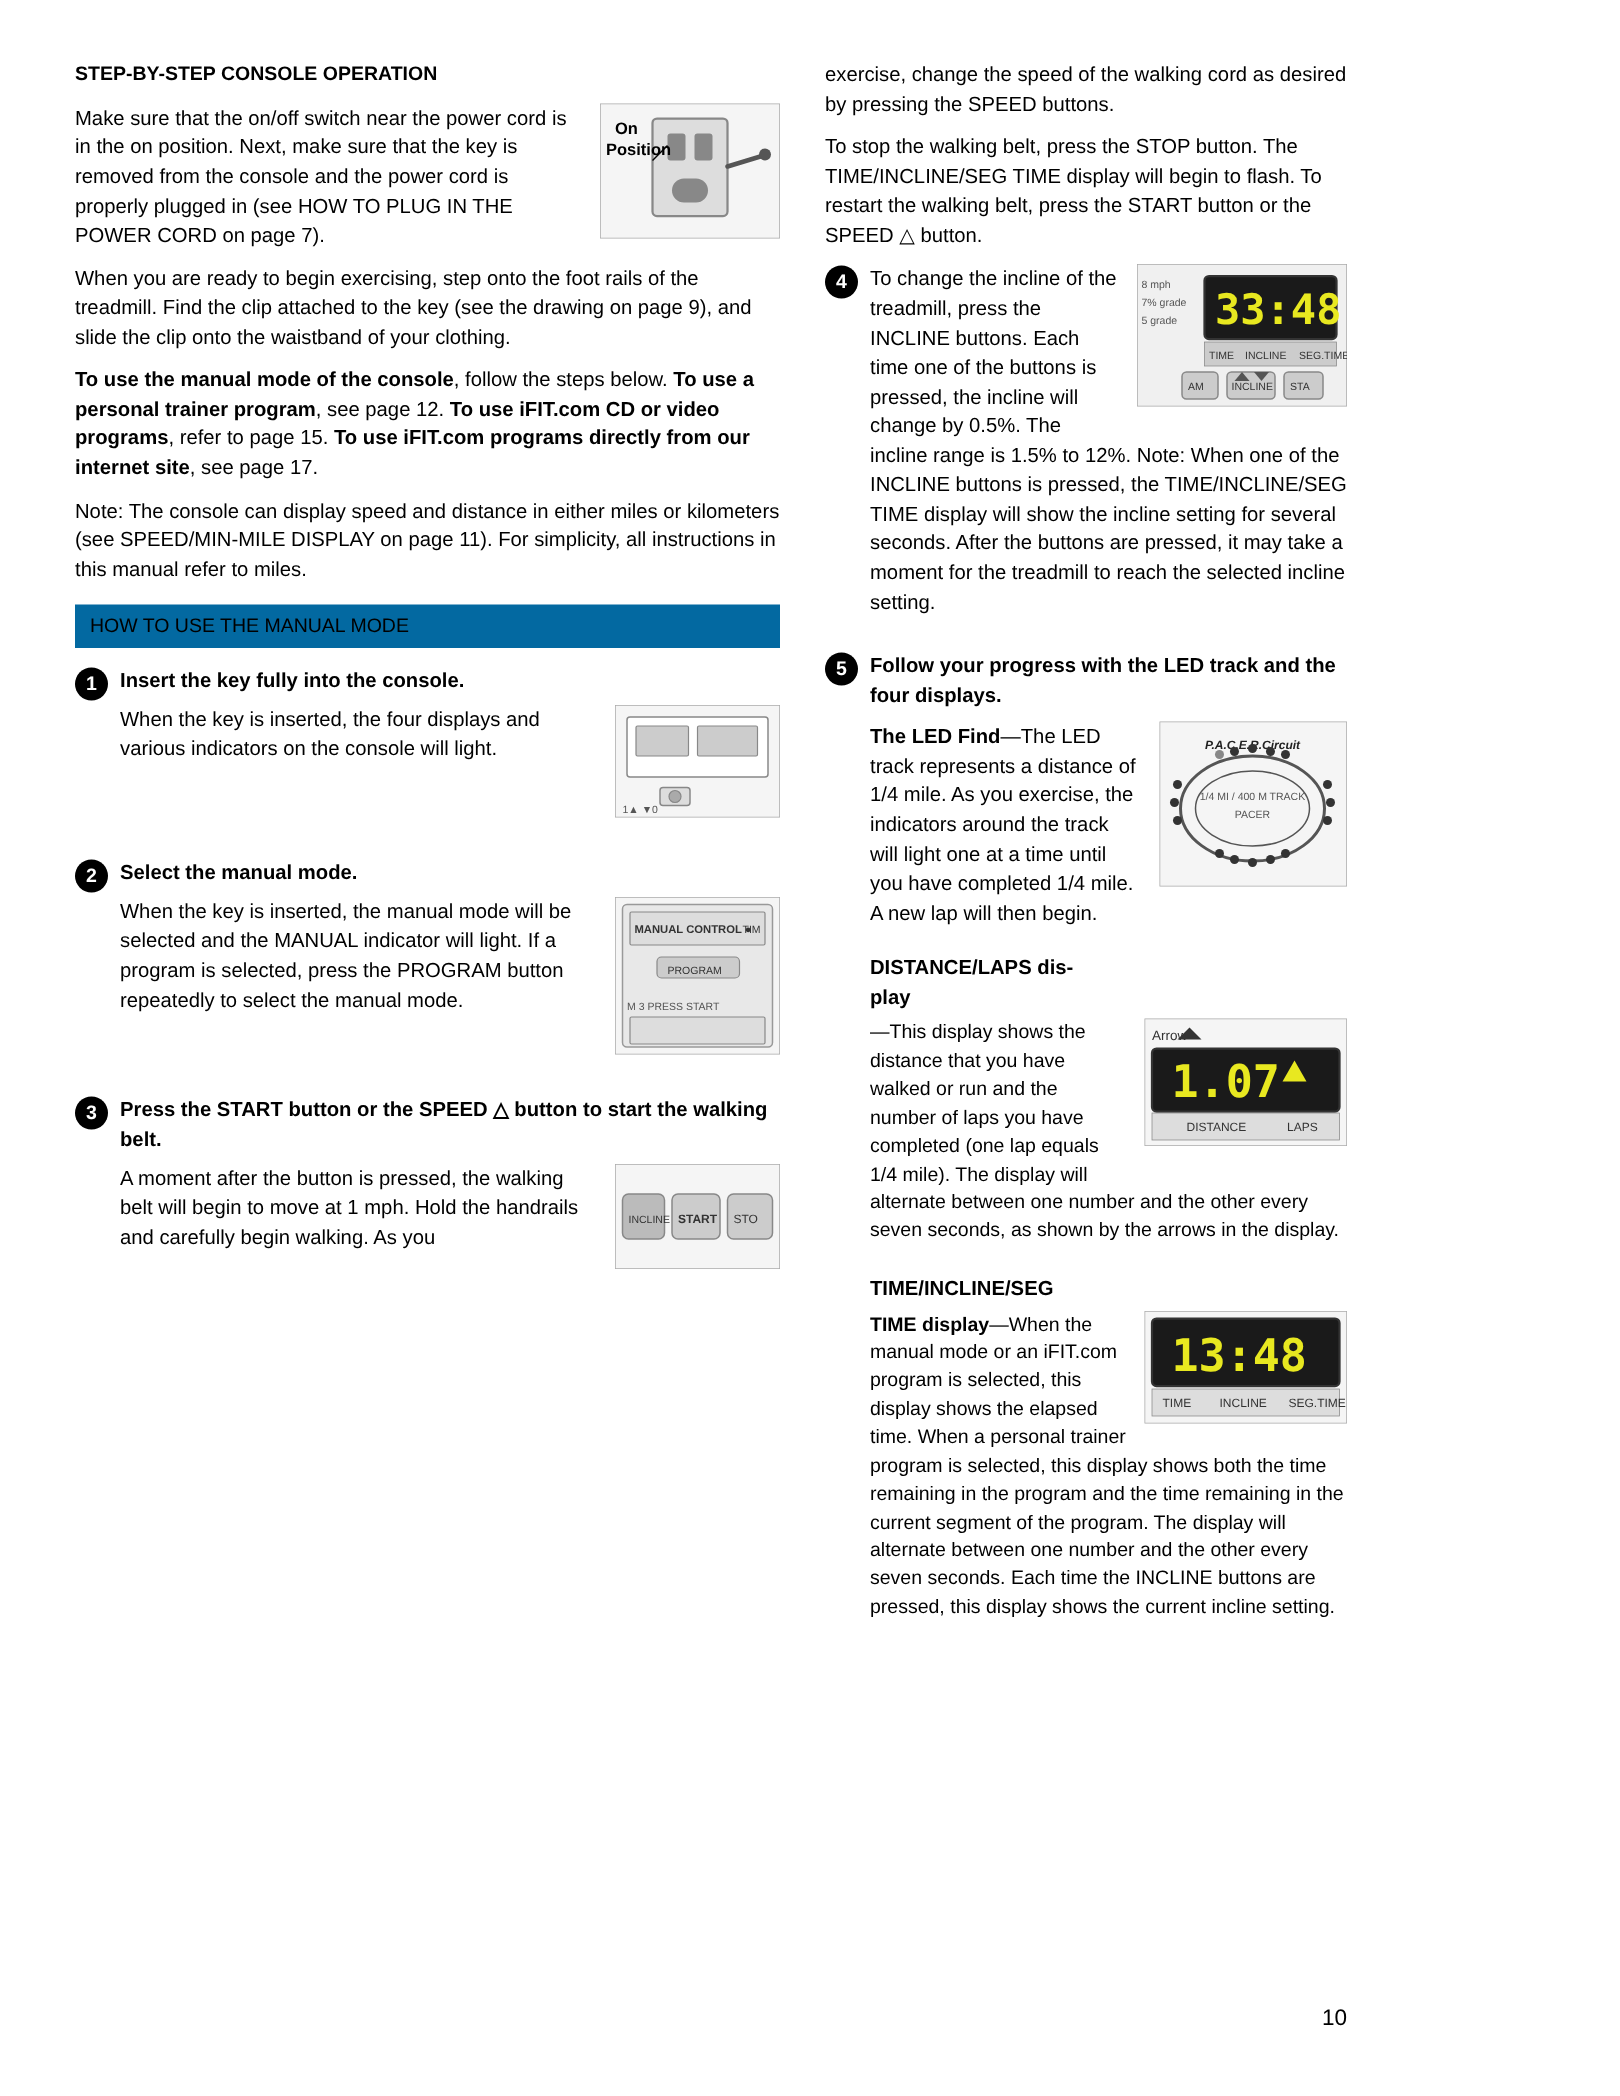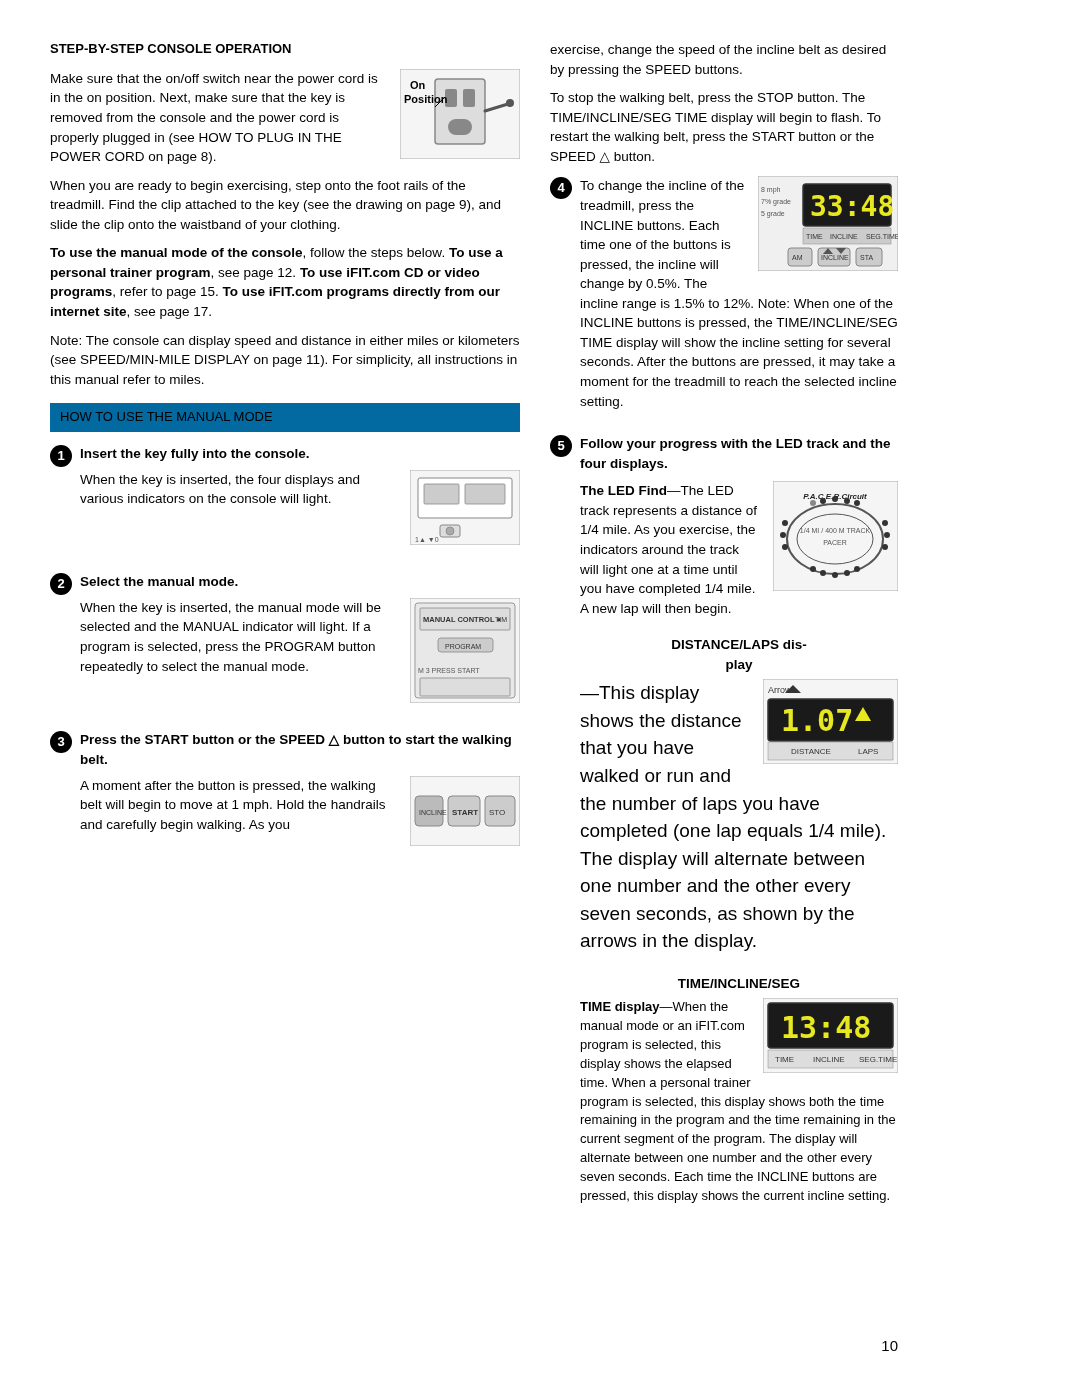--- a/index.html
+++ b/index.html
@@ -81,21 +81,20 @@
       float: right;
       margin-left: 12px;
       margin-bottom: 8px;
       text-align: center;
     }
 
     .subsection-title {
       font-weight: bold;
       margin-bottom: 5px;
       margin-top: 8px;
-      text-align: center;
     }
 
     
     .page-number {
       text-align: right;
       margin-top: 4px;
       font-size: 15px;
     }
 
     .clearfix::after {
@@ -126,21 +125,21 @@
 
             <line x1="85" y1="42" x2="108" y2="35" stroke="#555" stroke-width="3" stroke-linecap="round"></line>
             <circle cx="110" cy="34" r="4" fill="#555"></circle>
 
             <text x="10" y="20" font-size="11" font-weight="bold" fill="#000">On</text>
             <text x="4" y="34" font-size="11" font-weight="bold" fill="#000">Position</text>
             <line x1="45" y1="28" x2="35" y2="38" stroke="#000" stroke-width="1" marker-end="url(#arr)"></line>
           </svg>
         </div>
 
-        <p>Make sure that the on/off switch near the power cord is in the on position. Next, make sure that the key is removed from the console and the power cord is properly plugged in (see HOW TO PLUG IN THE POWER CORD on page 8).</p>
+        <p>Make sure that the on/off switch near the power cord is in the on position. Next, make sure that the key is removed from the console and the power cord is properly plugged in (see HOW TO PLUG IN THE POWER CORD on page 7).</p>
         <p>When you are ready to begin exercising, step onto the foot rails of the treadmill. Find the clip attached to the key (see the drawing on page 9), and slide the clip onto the waistband of your clothing.</p>
       </div>
 
       <p>
         <span class="bold">To use the manual mode of the console</span><span>, follow the steps below. </span><span class="bold">To use a personal trainer program</span><span>, see page 12. </span><span class="bold">To use iFIT.com CD or video programs</span><span>, refer to page 15. </span><span class="bold">To use iFIT.com programs directly from our internet site</span><span>, see page 17.</span>
       </p>
 
       <p>Note: The console can display speed and distance in either miles or kilometers (see SPEED/MIN-MILE DISPLAY on page 11). For simplicity, all instructions in this manual refer to miles.</p>
 
       <div class="gray-box-header">HOW TO USE THE MANUAL MODE</div>
@@ -221,21 +220,21 @@
                 <text x="79" y="39" font-size="8" fill="#333">STO</text>
               </svg>
             </div>
             <p>A moment after the button is pressed, the walking belt will begin to move at 1 mph. Hold the handrails and carefully begin walking. As you</p>
           </div>
         </div>
       </div>
     </div>
 
     <div class="col-right">
-      <p>exercise, change the speed of the incline belt as desired by pressing the SPEED buttons.</p>
+      <p>exercise, change the speed of the walking cord as desired by pressing the SPEED buttons.</p>
       <p>To stop the walking belt, press the STOP button. The TIME/INCLINE/SEG TIME display will begin to flash. To restart the walking belt, press the START button or the SPEED △ button.</p>
 
       <div class="step" style="margin-top:10px;">
         <div class="step-number">4</div>
         <div class="step-content">
           <div class="clearfix">
 
             <div class="inline-img">
               <svg width="140" height="95" viewBox="0 0 140 95">
                 <rect x="0" y="0" width="140" height="95" fill="#f0f0f0" stroke="#aaa" stroke-width="1"></rect>
@@ -328,21 +327,21 @@
                 <rect x="5" y="20" width="125" height="42" rx="3" fill="#1a1a1a" stroke="#333" stroke-width="1.5"></rect>
                 <text x="18" y="52" font-size="30" font-weight="bold" fill="#e8e820" font-family="monospace">1.07</text>
 
                 <polygon points="100,28 92,42 108,42" fill="#e8e820"></polygon>
 
                 <rect x="5" y="63" width="125" height="18" rx="0" fill="#ddd" stroke="#888" stroke-width="0.5"></rect>
                 <text x="28" y="75" font-size="8" fill="#333">DISTANCE</text>
                 <text x="95" y="75" font-size="8" fill="#333">LAPS</text>
               </svg>
             </div>
-            <p style="font-size:19px;">—This display shows the distance that you have walked or run and the number of laps you have completed (one lap equals 1/4 mile). The display will alternate between one number and the other every seven seconds, as shown by the arrows in the display.</p>
+            <p style="font-size:13px;">—This display shows the distance that you have walked or run and the number of laps you have completed (one lap equals 1/4 mile). The display will alternate between one number and the other every seven seconds, as shown by the arrows in the display.</p>
           </div>
 
           <div class="subsection-title" style="margin-top:10px;">
             <span class="bold">TIME/INCLINE/SEG</span>
           </div>
           <div class="clearfix">
             <div class="inline-img">
               <svg width="135" height="75" viewBox="0 0 135 75">
                 <rect x="0" y="0" width="135" height="75" fill="#f5f5f5" stroke="#aaa" stroke-width="1"></rect>
 

